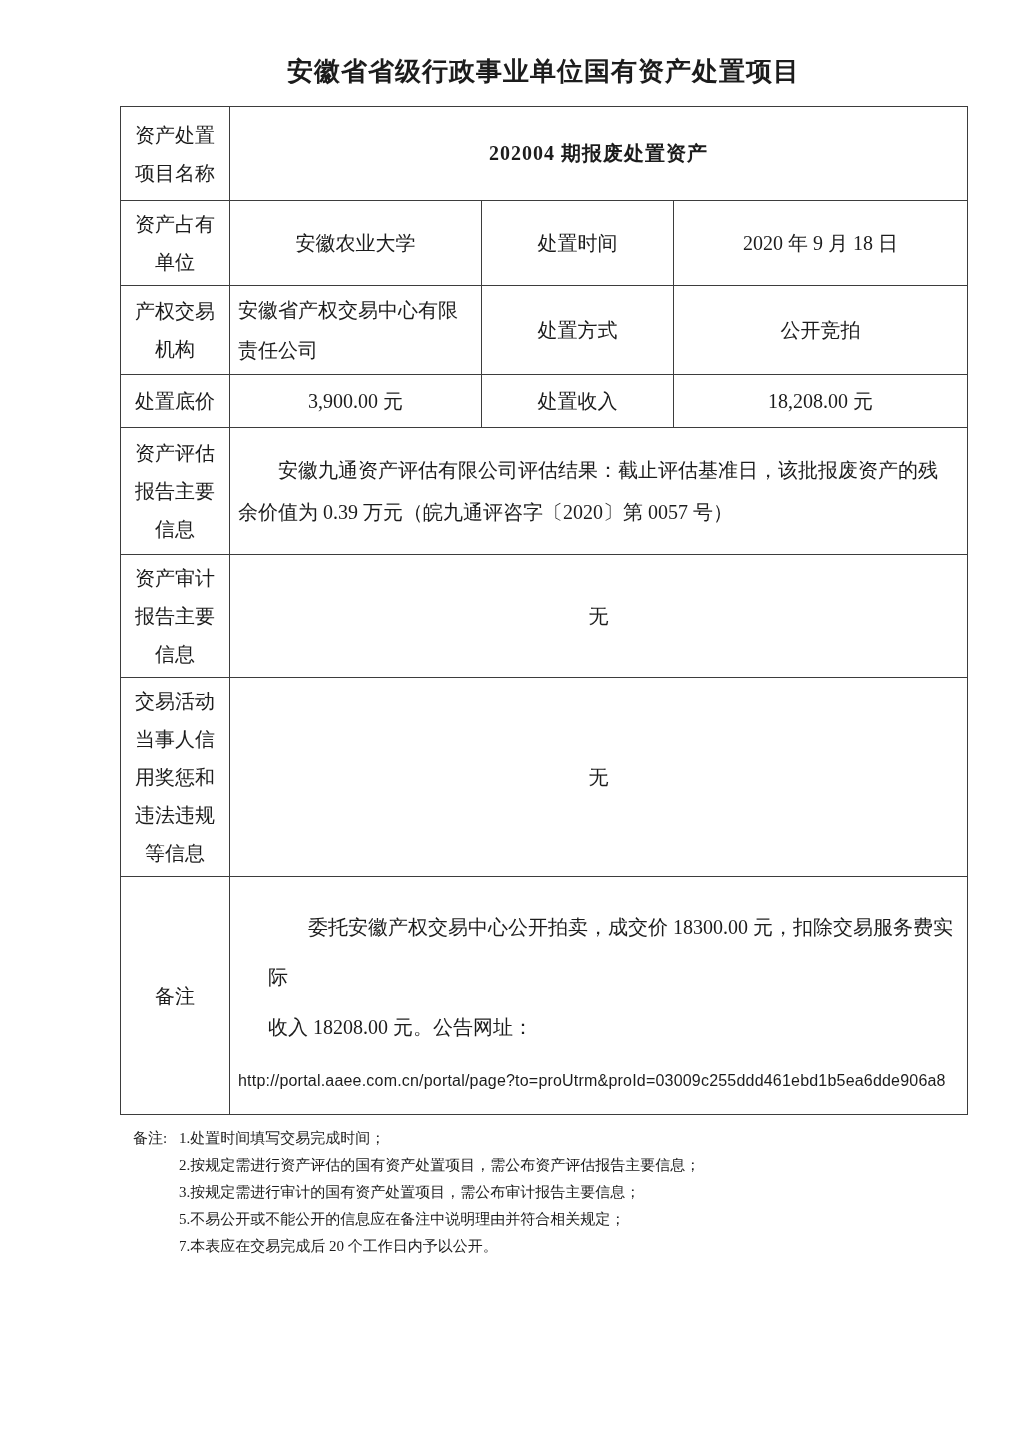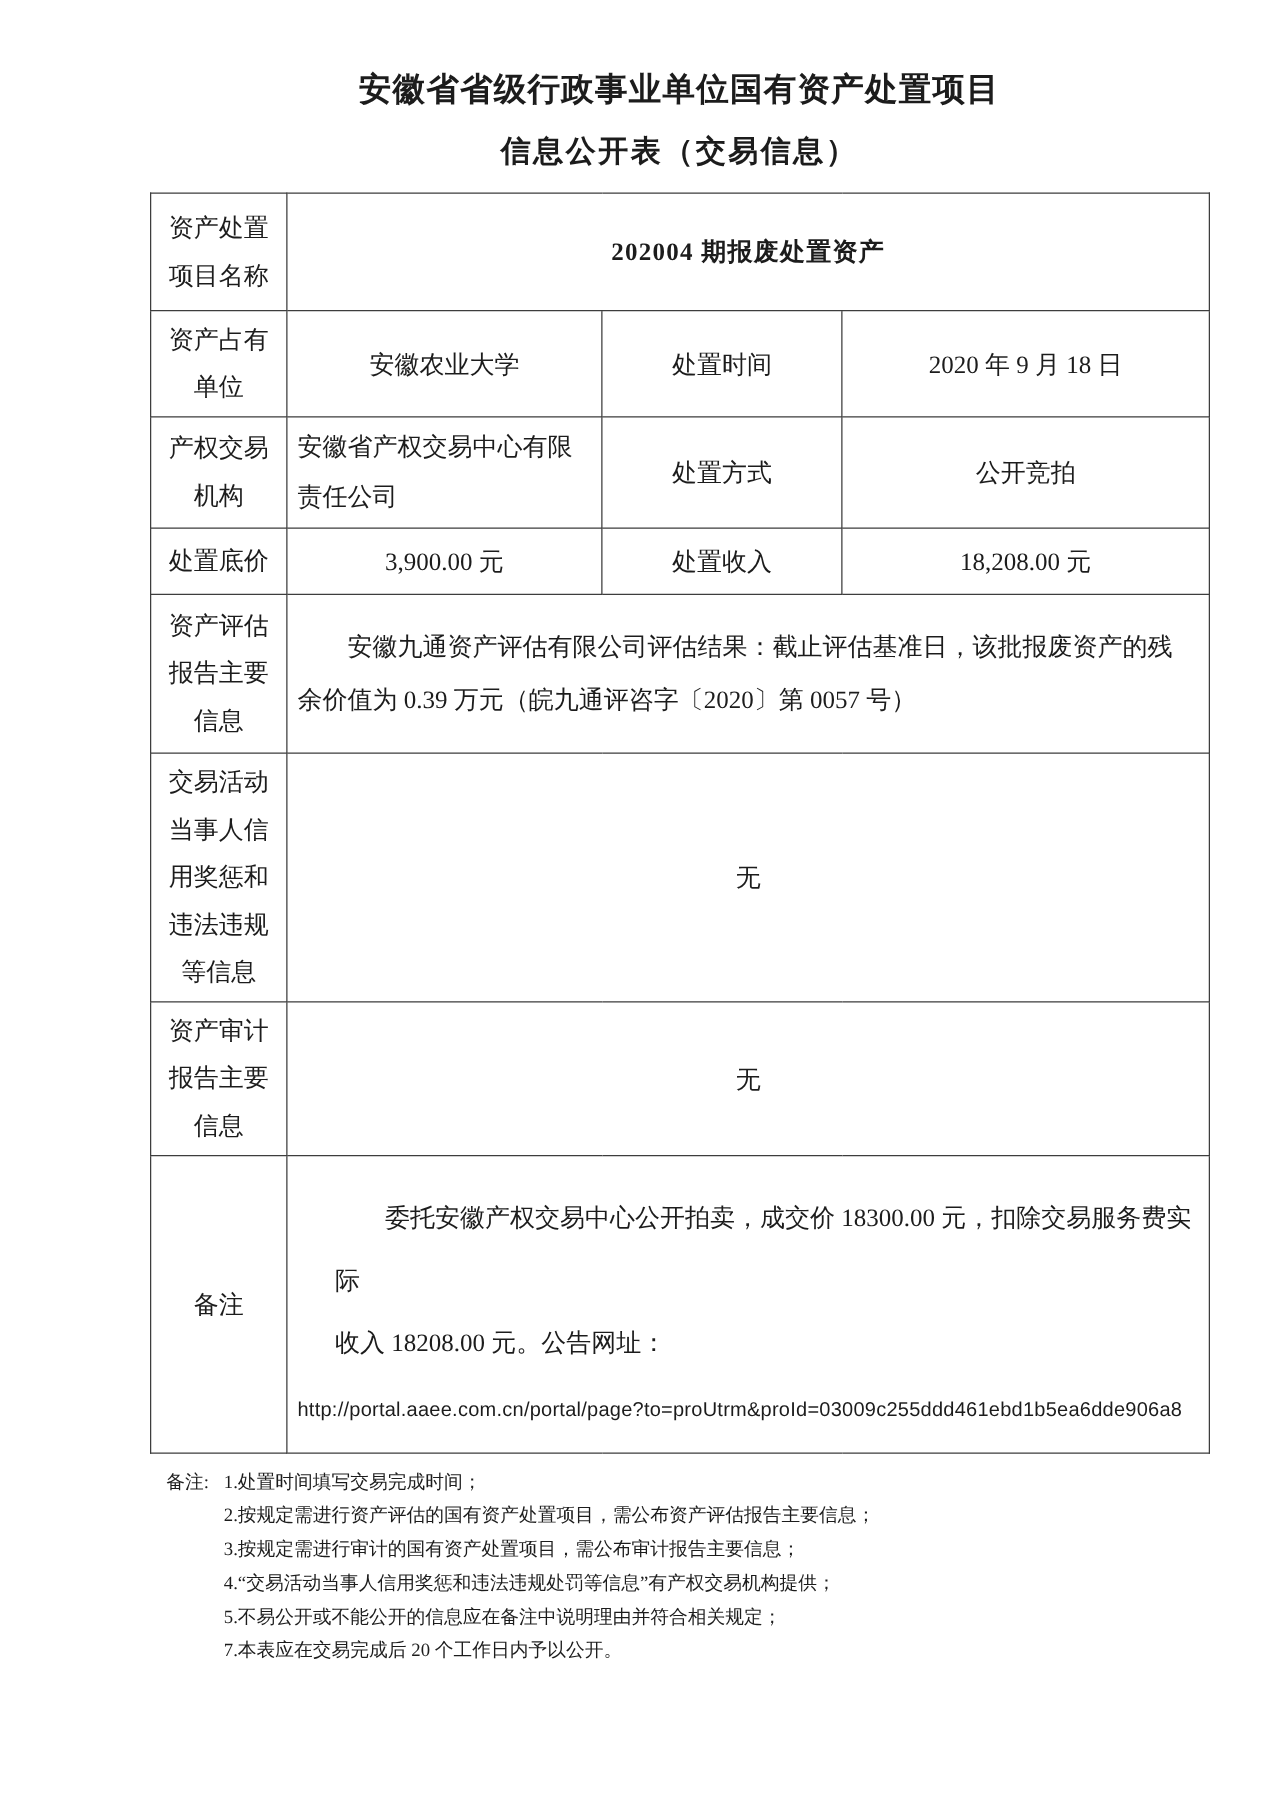--- a/index.html
+++ b/index.html
@@ -73,21 +73,20 @@
   .fn-items{flex:1;}
   .fn-items .fn-item{line-height:27px;}
 </style>
 </head>
 <body>
 
 <div class="page">
   <div class="content">
 
     <div class="doc-title">安徽省省级行政事业单位国有资产处置项目</div>
-    <div class="doc-subtitle">信息公开表（交易信息）</div>
 
     <table class="info">
       <colgroup>
         <col style="width:109px">
         <col style="width:252px">
         <col style="width:192px">
         <col style="width:294px">
       </colgroup>
       <tbody>
         <tr style="height:94px">
@@ -116,53 +115,52 @@
           <td class="ctr">处置收入</td>
           <td class="ctr">18,208.00 元</td>
         </tr>
         <tr style="height:127px">
           <td class="lbl">资产评估
 报告主要
 信息</td>
           <td class="para" colspan="3">安徽九通资产评估有限公司评估结果：截止评估基准日，该批报废资产的残
 余价值为 0.39 万元（皖九通评咨字〔2020〕第 0057 号）</td>
         </tr>
+        <tr style="height:102px">
+          <td class="lbl">资产审计
+报告主要
+信息</td>
+          <td class="ctr" colspan="3">无</td>
+        </tr>
         <tr style="height:187px">
           <td class="lbl">交易活动
 当事人信
 用奖惩和
 违法违规
 等信息</td>
-          <td class="ctr" colspan="3">无</td>
-        </tr>
-        <tr style="height:102px">
-          <td class="lbl">资产审计
-报告主要
-信息</td>
           <td class="ctr" colspan="3">无</td>
         </tr>
         <tr style="height:238px">
           <td class="lbl">备注</td>
           <td class="remark-cell" colspan="3">
             <div class="remark-para">委托安徽产权交易中心公开拍卖，成交价 18300.00 元，扣除交易服务费实际
 收入 18208.00 元。公告网址：</div>
             <div class="remark-url">http://portal.aaee.com.cn/portal/page?to=proUtrm&amp;proId=03009c255ddd461ebd1b5ea6dde906a8</div>
           </td>
         </tr>
       </tbody>
     </table>
 
     <div class="footnotes">
       <div class="fn-flex">
         <span class="fn-label">备注:</span>
         <div class="fn-items">
           <div class="fn-item">1.处置时间填写交易完成时间；</div>
           <div class="fn-item">2.按规定需进行资产评估的国有资产处置项目，需公布资产评估报告主要信息；</div>
           <div class="fn-item">3.按规定需进行审计的国有资产处置项目，需公布审计报告主要信息；</div>
-          <div class="fn-item">4.“交易活动当事人信用奖惩和违法违规处罚等信息”有产权交易机构提供；</div>
           <div class="fn-item">5.不易公开或不能公开的信息应在备注中说明理由并符合相关规定；</div>
           <div class="fn-item">7.本表应在交易完成后 20 个工作日内予以公开。</div>
         </div>
       </div>
     </div>
 
   </div>
 </div>
 
 </body></html>

